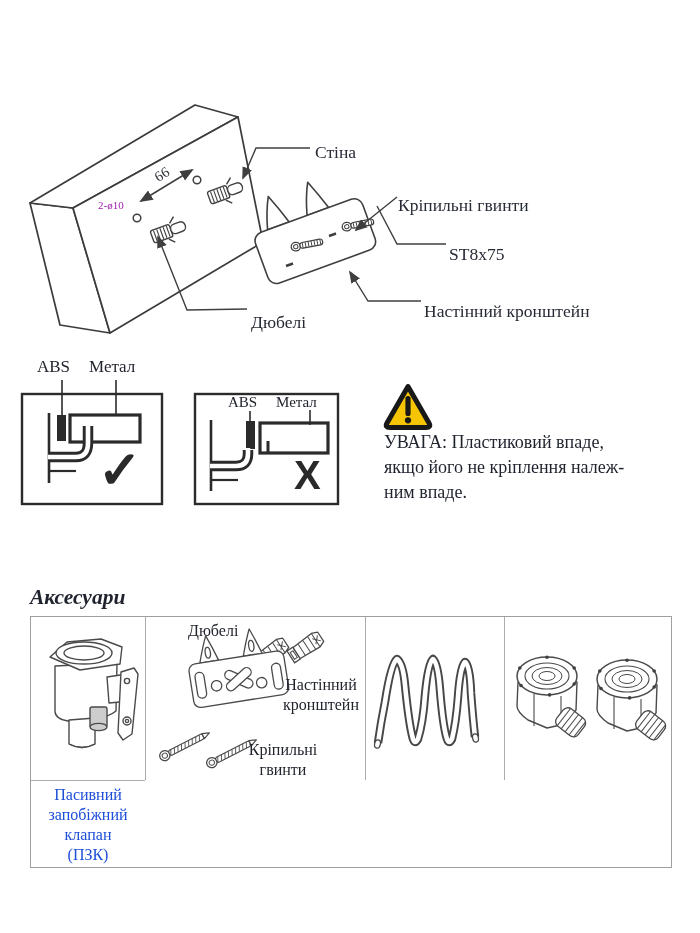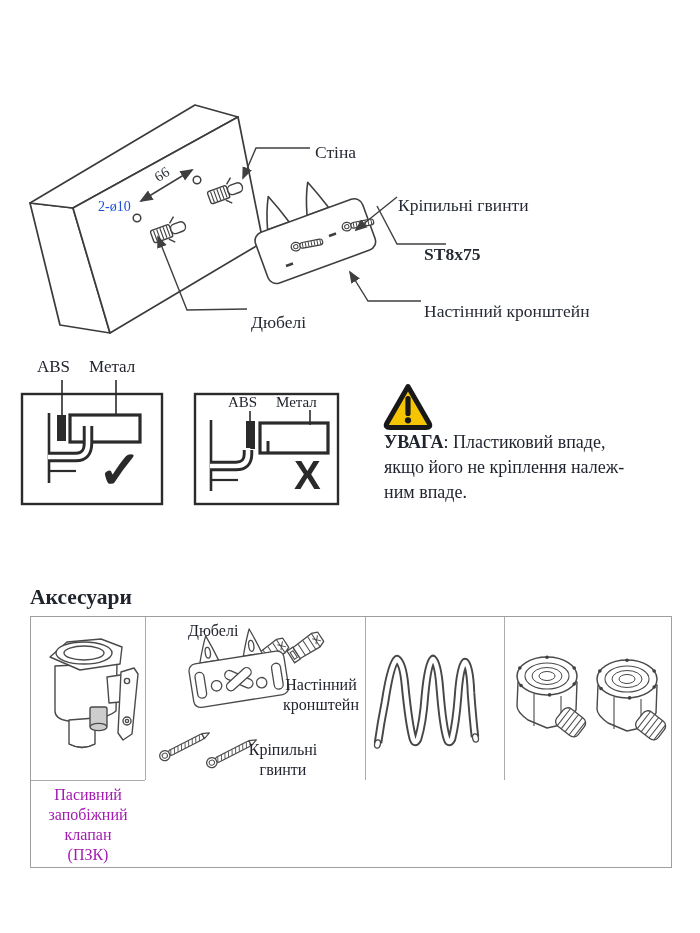--- a/index.html
+++ b/index.html
@@ -1,37 +1,37 @@
 <!DOCTYPE html>
 <html><head>
 <meta charset="utf-8">
 <style>
   html,body{margin:0;padding:0;background:#ffffff;}
   .page{position:relative;width:700px;height:933px;background:#ffffff;overflow:hidden;
         font-family:"Liberation Serif","DejaVu Serif",serif;}
   svg{position:absolute;overflow:visible;}
   .lbl{position:absolute;font-size:17.5px;line-height:1.2;color:#262a34;white-space:nowrap;margin-top:11px;}
-  .lbl-sm{position:absolute;font-size:14px;color:#1d4ed8;white-space:nowrap;}
+  .lbl-sm{position:absolute;font-size:11px;color:#a21caf;white-space:nowrap;}
   .dim-lbl{position:absolute;left:144px;top:166px;width:36px;text-align:center;
            font-size:14.5px;color:#33363f;transform:rotate(-32deg);}
   .abs-lbl{position:absolute;font-size:17px;color:#22252e;white-space:nowrap;}
   .abs-lbl-in{position:absolute;font-size:15px;color:#22252e;white-space:nowrap;}
   .mark-ok{position:absolute;left:98px;top:444px;font:700 52px/1 "DejaVu Sans",sans-serif;
            color:#2a2a2a;-webkit-text-stroke:1.8px #2a2a2a;}
   .mark-x{position:absolute;left:294px;top:455px;font:700 40px/1 "Liberation Sans",sans-serif;color:#2a2a2a;}
   .warn-text{position:absolute;left:384px;top:430px;width:314px;font-size:18px;line-height:25px;color:#1f232d;}
-  .warn-text .b{font-weight:700;}
-  .acc-head{position:absolute;left:30px;top:585px;font-size:21.5px;font-weight:700;color:#1f232d;}
+  .warn-text .b{font-weight:400;}
+  .acc-head{position:absolute;left:30px;top:585px;font-size:21.5px;font-weight:700;color:#1f232d;font-style:italic;}
   .acc-table{position:absolute;left:30px;top:616px;display:grid;
              grid-template-columns:114px 220px 139px 167px;grid-template-rows:163px 87px;
              border:1px solid #9f9f9f;background:#fff;}
   .acc-cell{position:relative;border-left:1px solid #ababab;overflow:hidden;}
   .acc-cell.c0{border-left:none;}
   .cap{border-top:1px solid #ababab;text-align:center;padding:4px 8px 0;
-       font-size:16px;line-height:20px;color:#a21caf;}
+       font-size:16px;line-height:20px;color:#1d4ed8;}
   .cap.cap-narrow{padding-left:13px;padding-right:13px;}
   .cell-lbl{position:absolute;font-size:16px;line-height:20px;color:#22252e;}
 </style>
 </head>
 <body>
 
 <div class="page">
 
   <svg style="left:0;top:85px;" width="700" height="262" viewBox="0 0 700 262">
     <defs>
@@ -77,21 +77,21 @@
 
     <path d="M310,63 L256,63 L243,93" fill="none" stroke="#3f3f3f" stroke-width="1.4" marker-end="url(#ah)"></path>
     <path d="M397,112 L356,145" fill="none" stroke="#3f3f3f" stroke-width="1.4" marker-end="url(#ah)"></path>
     <path d="M446,159 L397,159 L377,121" fill="none" stroke="#3f3f3f" stroke-width="1.4"></path>
     <path d="M421,216 L368,216 L350,187" fill="none" stroke="#3f3f3f" stroke-width="1.4" marker-end="url(#ah)"></path>
     <path d="M247,224 L187,225 L158,152" fill="none" stroke="#3f3f3f" stroke-width="1.4" marker-end="url(#ah)"></path>
   </svg>
 
   <div class="lbl" style="left:315px;top:131px;">Стіна</div>
   <div class="lbl" style="left:398px;top:184px;">Кріпильні гвинти</div>
-  <div class="lbl" style="left:424px;top:233px;font-weight:bold;">ST8x75</div>
+  <div class="lbl" style="left:449px;top:233px;">ST8x75</div>
   <div class="lbl" style="left:424px;top:290px;">Настінний кронштейн</div>
   <div class="lbl" style="left:251px;top:301px;">Дюбелі</div>
   <div class="dim-lbl">66</div>
   <div class="lbl-sm" style="left:98px;top:199px;">2-ø10</div>
 
   <svg style="left:0;top:355px;" width="360" height="160" viewBox="0 0 360 160">
 
     <g>
       <rect x="22" y="39" width="140" height="110" fill="#fff" stroke="#2b2b2b" stroke-width="2.4"></rect>
       <line x1="49" y1="58" x2="49" y2="128" stroke="#2b2b2b" stroke-width="2.6"></line>

